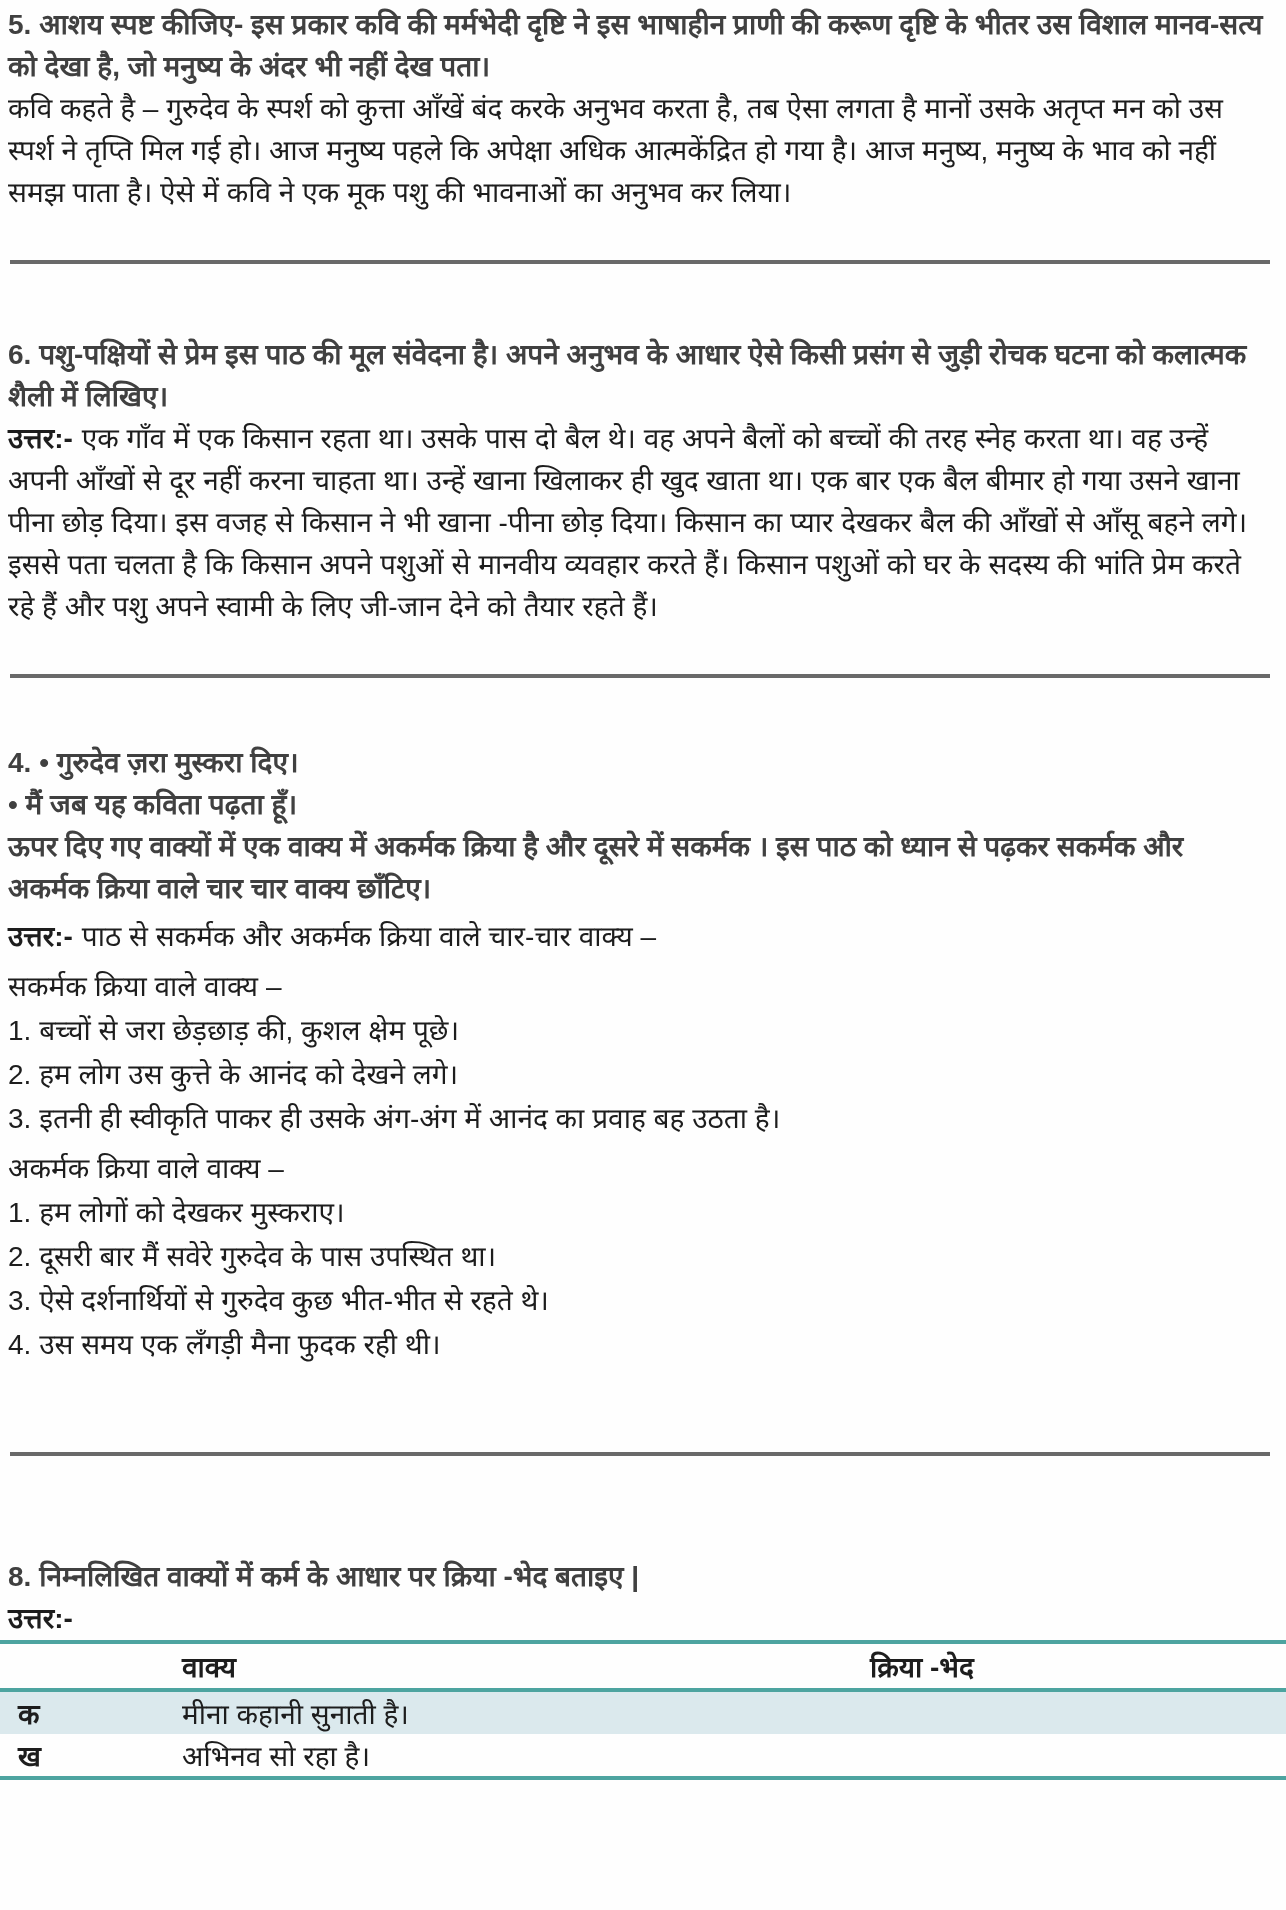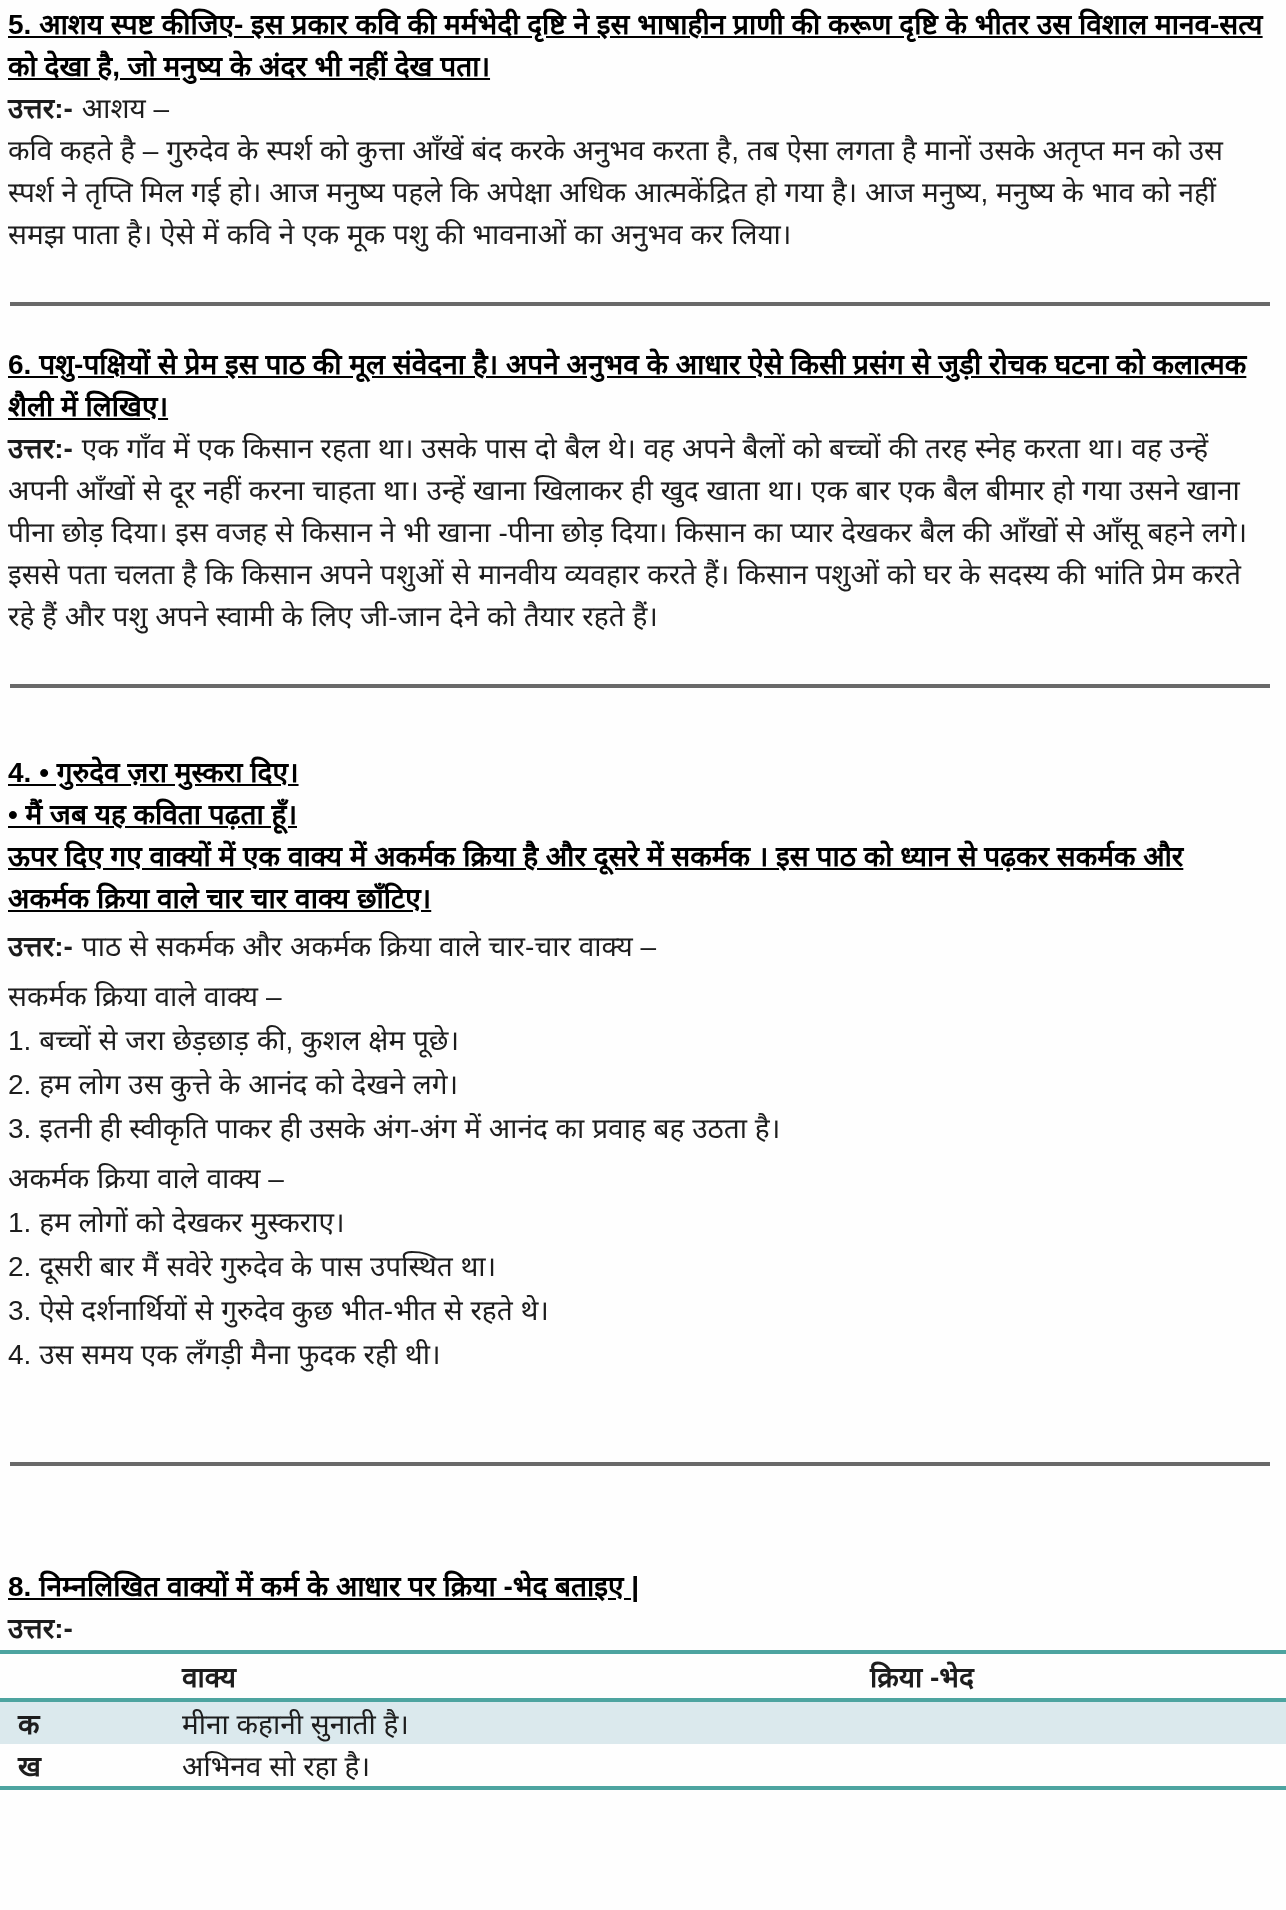--- a/index.html
+++ b/index.html
@@ -21,30 +21,30 @@
   }
   .page { padding-top: 4px; }
   p { margin: 0; }
   .txt {
     font-size: 28px;
     line-height: 42px;
     padding-left: 8px;
     padding-right: 14px;
     text-align: left;
   }
-  .q { font-weight: 700; color: #000000; text-decoration: underline; }
+  .q { font-weight: 700; color: #404040; }
   .lbl { font-weight: 700; margin-right: 9px; }
   .divider {
     height: 4px;
     background: var(--divider);
     margin-left: 10px;
     margin-right: 16px;
   }
   #divider-1 { margin-top: 46px; }
-  #s6 { margin-top: 38px; }
+  #s6 { margin-top: 70px; }
   #divider-2 { margin-top: 46px; }
   #s7 { margin-top: 64px; }
   #s7 .intro { margin-top: 6px; }
   #s7 .gtitle { margin-top: 8px; }
   #s7 .li { margin-top: 2px; }
   #divider-3 { margin-top: 86px; }
   #s8 { margin-top: 100px; }
 
   .ktable {
     width: 100%;
@@ -67,21 +67,20 @@
   .ktable td.c1 { font-weight: 700; }
   .ktable tbody tr.alt { background: var(--table-alt-row-bg); }
 </style>
 </head>
 <body>
 
 <div class="page">
 
   <section id="s5">
     <p class="txt q">5. आशय स्पष्ट कीजिए- इस प्रकार कवि की मर्मभेदी दृष्टि ने इस भाषाहीन प्राणी की करूण दृष्टि के भीतर उस विशाल मानव-सत्य को देखा है, जो मनुष्य के अंदर भी नहीं देख पता।</p>
-    <p class="txt"><span class="lbl">उत्तर:-</span><span>आशय –</span></p>
     <p class="txt">कवि कहते है – गुरुदेव के स्पर्श को कुत्ता आँखें बंद करके अनुभव करता है, तब ऐसा लगता है मानों उसके अतृप्त मन को उस स्पर्श ने तृप्ति मिल गई हो। आज मनुष्य पहले कि अपेक्षा अधिक आत्मकेंद्रित हो गया है। आज मनुष्य, मनुष्य के भाव को नहीं समझ पाता है। ऐसे में कवि ने एक मूक पशु की भावनाओं का अनुभव कर लिया।</p>
   </section>
 
   <div class="divider" id="divider-1"></div>
 
   <section id="s6">
     <p class="txt q">6. पशु-पक्षियों से प्रेम इस पाठ की मूल संवेदना है। अपने अनुभव के आधार ऐसे किसी प्रसंग से जुड़ी रोचक घटना को कलात्मक शैली में लिखिए।</p>
     <p class="txt"><span class="lbl">उत्तर:-</span><span>एक गाँव में एक किसान रहता था। उसके पास दो बैल थे। वह अपने बैलों को बच्चों की तरह स्नेह करता था। वह उन्हें अपनी आँखों से दूर नहीं करना चाहता था। उन्हें खाना खिलाकर ही खुद खाता था। एक बार एक बैल बीमार हो गया उसने खाना पीना छोड़ दिया। इस वजह से किसान ने भी खाना -पीना छोड़ दिया। किसान का प्यार देखकर बैल की आँखों से आँसू बहने लगे। इससे पता चलता है कि किसान अपने पशुओं से मानवीय व्यवहार करते हैं। किसान पशुओं को घर के सदस्य की भांति प्रेम करते रहे हैं और पशु अपने स्वामी के लिए जी-जान देने को तैयार रहते हैं।</span></p>
   </section>
 

